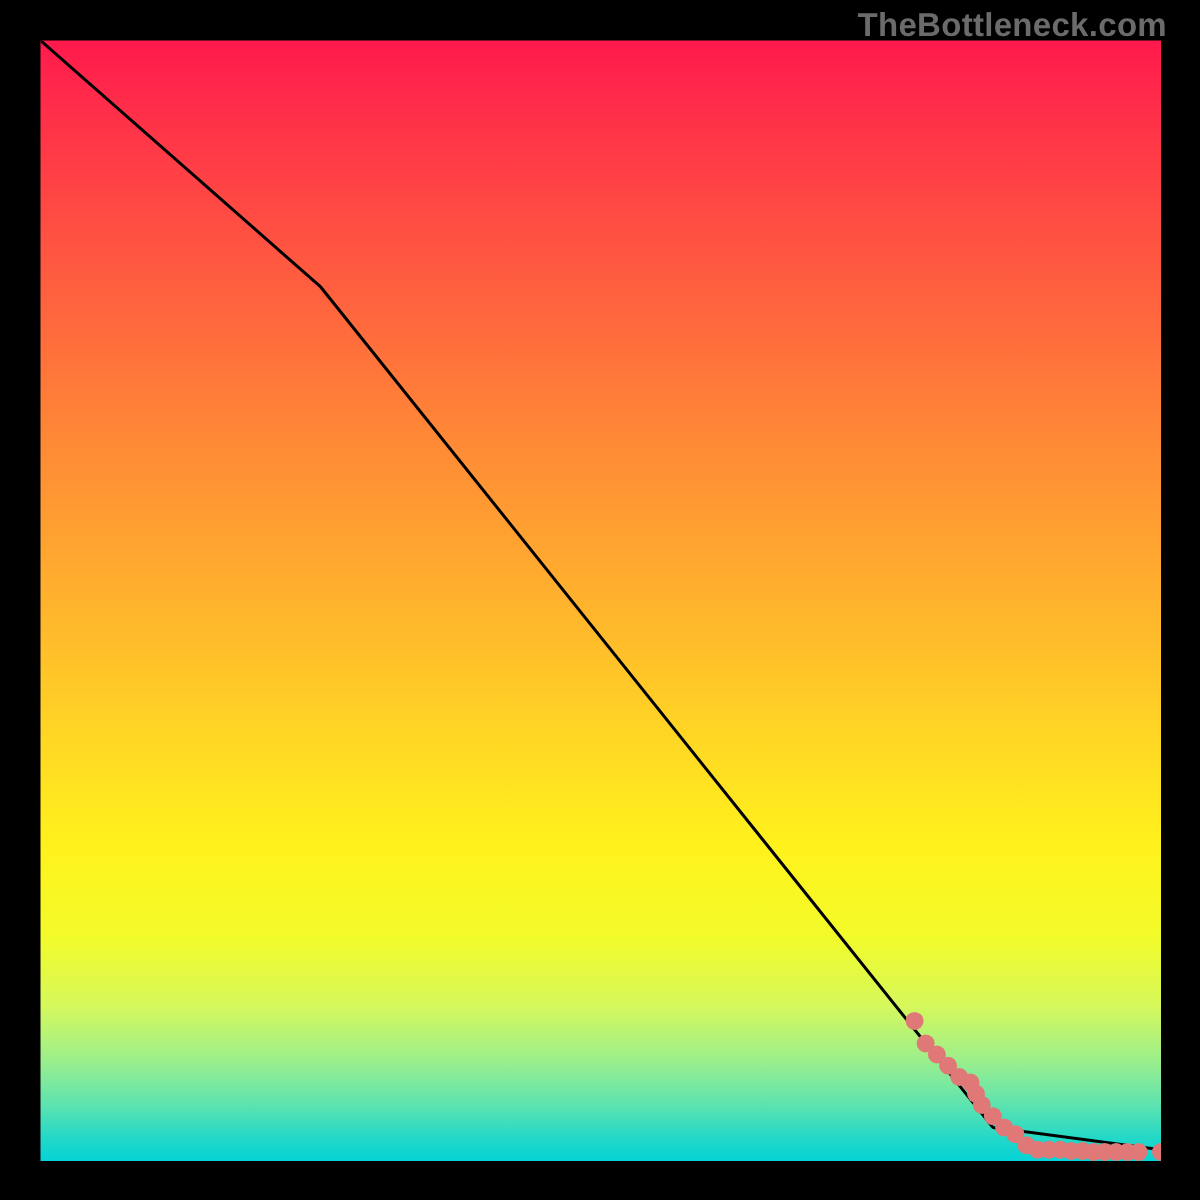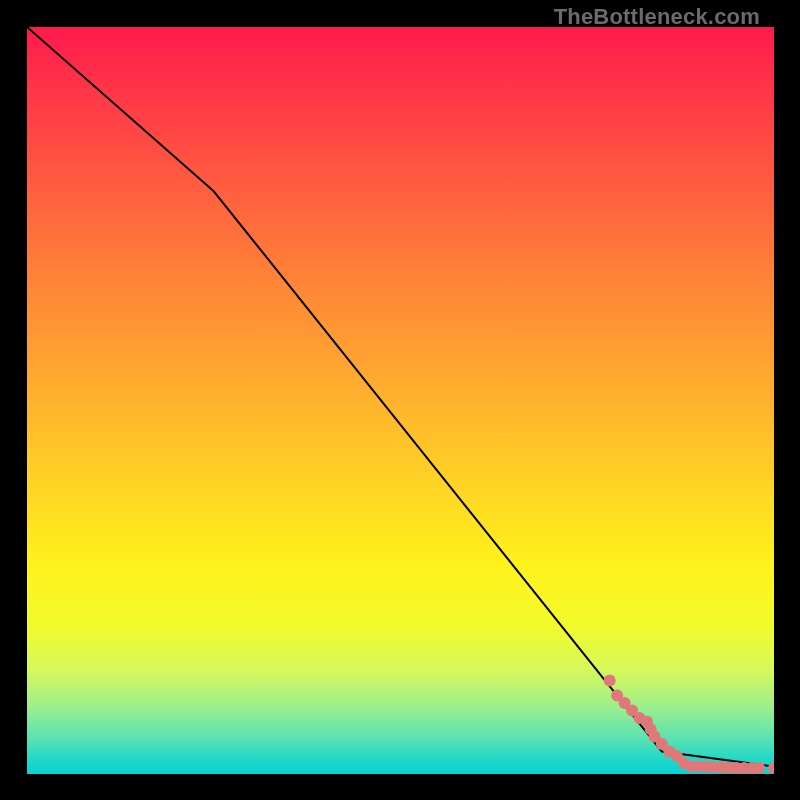--- a/index.html
+++ b/index.html
@@ -45,21 +45,21 @@
     position: absolute;
     left: 0;
     top: 0;
     width: 747px;
     height: 747px;
     pointer-events: none;
   }
   .watermark {
     position: absolute;
     top: 4px;
-    right: 40px;
+    right: 22px;
     font-size: 22px;
     font-weight: 600;
     color: #6b6b6b;
     letter-spacing: 0.2px;
     user-select: none;
   }
 </style>
 </head>
 <body>
 

